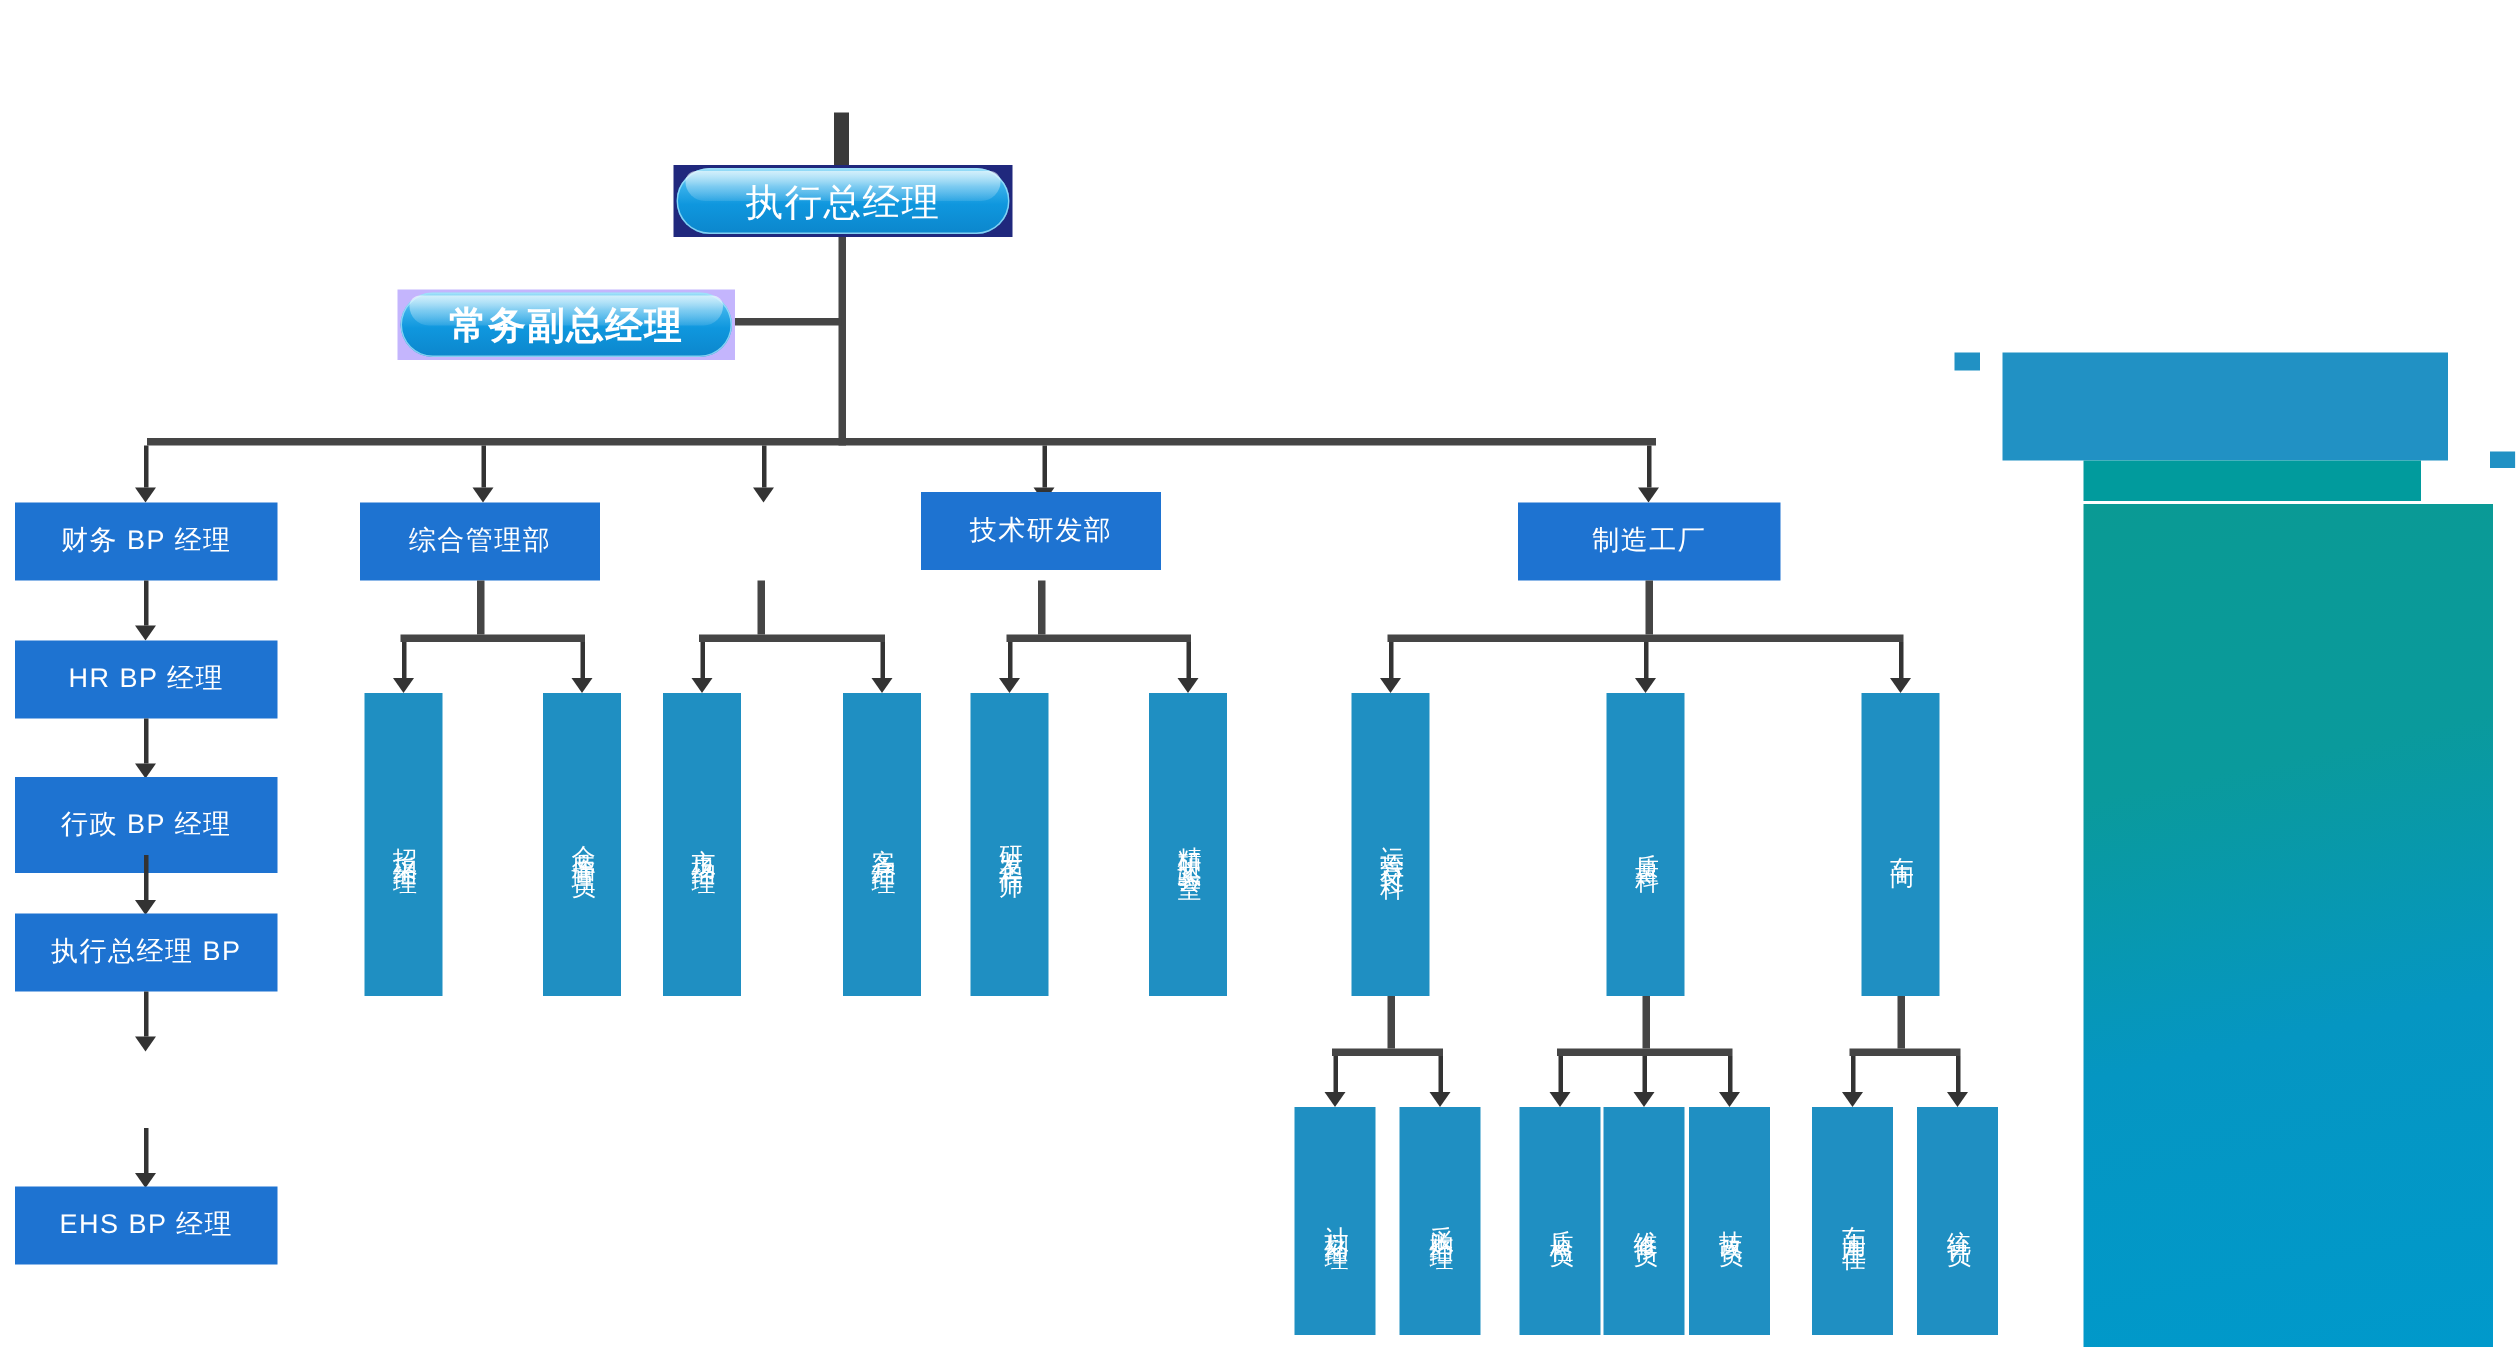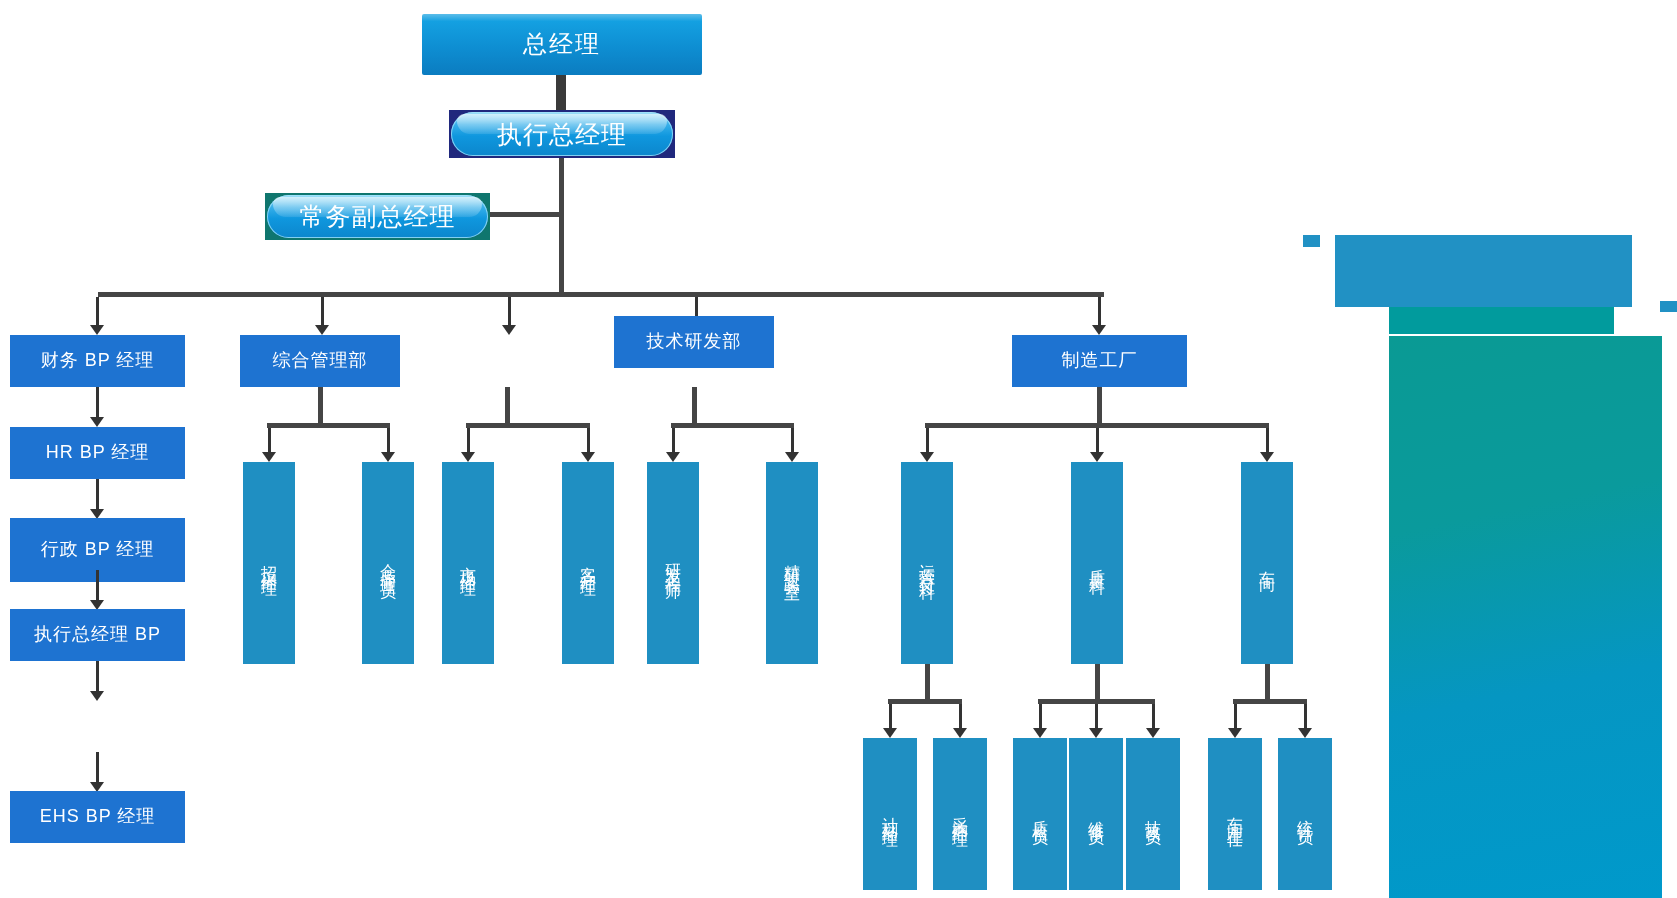--- a/index.html
+++ b/index.html
@@ -17,21 +17,21 @@
     background:linear-gradient(180deg,#5cbde9 0%,#14a0e1 12%,#0e8ed2 55%,#0b7cc0 100%);
     font-size:24px;letter-spacing:2px;border-radius:2px;
   }
   .vbox{
     position:absolute;display:flex;align-items:center;justify-content:center;
     background:#1f8fc2;color:#ffffff;font-size:16px;
     writing-mode:vertical-lr;letter-spacing:5px;line-height:1;
   }
   
   .pillwrap{position:absolute;background:#20287d;}
-  .pillwrap.deputy{background:#0f766e;}
+  .pillwrap.deputy{background:#c4b5fd;font-weight:bold;}
   .pill{
     position:absolute;left:2px;top:2px;right:2px;bottom:2px;border-radius:24px;
     background:linear-gradient(180deg,#9fe0f8 0%,#38b0ea 28%,#0f97de 55%,#0c86cc 100%);
     display:flex;align-items:center;justify-content:center;
     color:#ffffff;font-size:25px;letter-spacing:1px;
     box-shadow:inset 0 0 0 1px rgba(160,225,250,.8);
   }
   .pill::before{
     content:"";position:absolute;left:6px;right:6px;top:2px;height:46%;
     border-radius:22px 22px 40px 40px;
@@ -48,21 +48,20 @@
     border-top:10px solid #333333;
   }
   
   .decor{position:absolute;}
 </style>
 </head>
 <body>
 
 <div id="stage">
 
-  <div class="box gm" style="left:422px;top:14px;width:280px;height:61px;">总经理</div>
 
   <div class="conn thick" style="left:556px;top:75px;width:10px;height:36px;"></div>
 
   <div class="pillwrap" style="left:449px;top:110px;width:226px;height:48px;">
     <div class="pill">执行总经理</div>
   </div>
 
   <div class="conn" style="left:559px;top:158px;width:5px;height:139px;"></div>
 
   <div class="pillwrap deputy" style="left:265px;top:193px;width:225px;height:47px;">
@@ -72,21 +71,21 @@
 
   <div class="conn" style="left:98px;top:292px;width:1006px;height:5px;"></div>
   <div class="varrow" style="left:95.5px;top:297px;height:28px;"></div>
   <div class="varrow" style="left:320.5px;top:297px;height:28px;"></div>
   <div class="varrow" style="left:507.5px;top:297px;height:28px;"></div>
   <div class="varrow" style="left:694.5px;top:297px;height:28px;"></div>
   <div class="varrow" style="left:1097.5px;top:297px;height:28px;"></div>
 
   <div class="box" style="left:240px;top:335px;width:160px;height:52px;">综合管理部</div>
   <div class="box" style="left:10px;top:335px;width:175px;height:52px;">财务 BP 经理</div>
-  <div class="box" style="left:614px;top:316px;width:160px;height:52px;">技术研发部</div>
+  <div class="box" style="left:614px;top:328px;width:160px;height:52px;">技术研发部</div>
   <div class="box" style="left:1012px;top:335px;width:175px;height:52px;">制造工厂</div>
 
   <div class="varrow" style="left:95.5px;top:387px;height:30px;"></div>
   <div class="box" style="left:10px;top:427px;width:175px;height:52px;">HR BP 经理</div>
   <div class="varrow" style="left:95.5px;top:479px;height:30px;"></div>
   <div class="box" style="left:10px;top:518px;width:175px;height:64px;">行政 BP 经理</div>
   <div class="varrow" style="left:95.5px;top:570px;height:30px;"></div>
   <div class="box" style="left:10px;top:609px;width:175px;height:52px;">执行总经理 BP</div>
   <div class="varrow" style="left:95.5px;top:661px;height:30px;"></div>
   <div class="varrow" style="left:95.5px;top:752px;height:30px;"></div>

